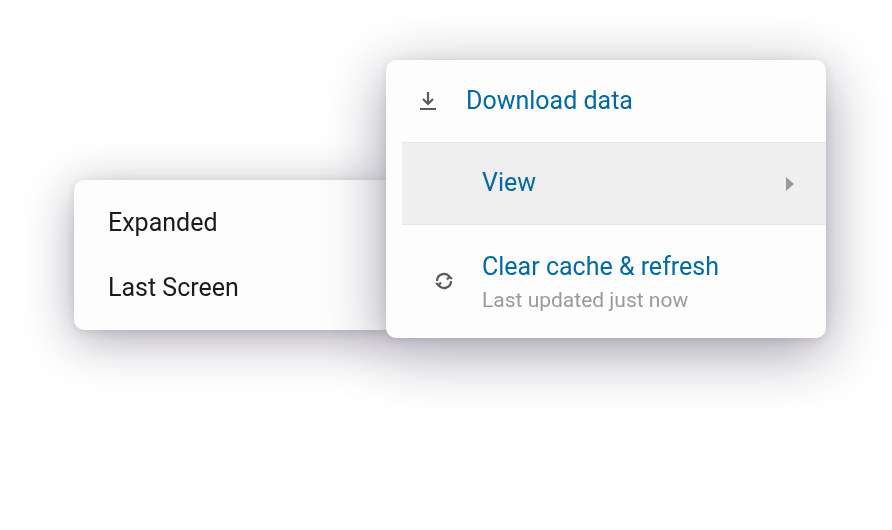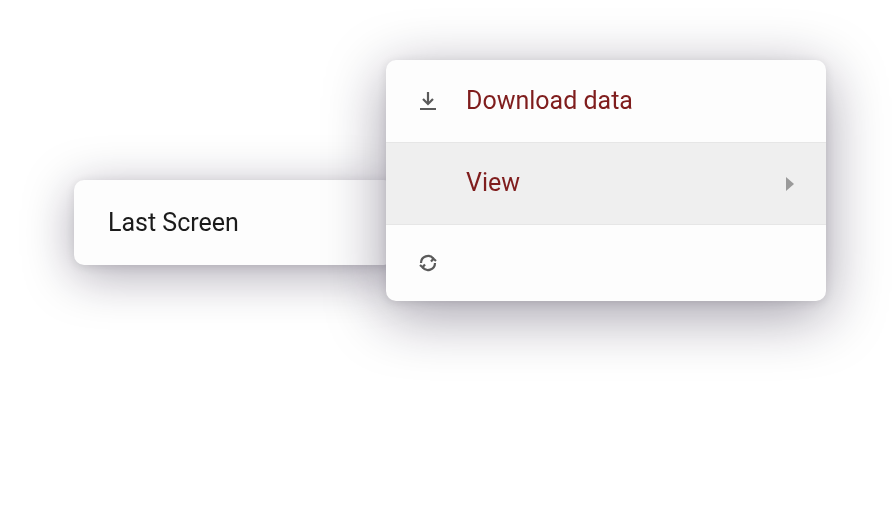--- a/index.html
+++ b/index.html
@@ -39,38 +39,38 @@
       overflow: hidden;
     }
     .row {
       display: flex;
       align-items: center;
       padding: 0 30px;
       min-height: 82px;
       cursor: pointer;
       position: relative;
     }
-    .row + .row { border-top: 1px solid #e6e6e6; }
+    .row + .row { border-top: 1px solid #e6e6e6; margin-left: 16px; }
     .row.highlight { background: #efefef; }
     .row .icon-slot {
       width: 50px;
       display: flex;
       align-items: center;
       justify-content: flex-start;
       color: #5a5a5a;
       flex-shrink: 0;
     }
     .row .text-slot {
       display: flex;
       flex-direction: column;
       justify-content: center;
     }
     .row .label {
       font-size: 25px;
-      color: #7f1d1d;
+      color: #0369a1;
       line-height: 1.3;
     }
     .row .subtitle {
       font-size: 21px;
       color: #9a9a9a;
       margin-top: 4px;
     }
     .row .arrow-slot {
       margin-left: auto;
       display: flex;
@@ -78,20 +78,23 @@
       color: #9a9a9a;
     }
     .row.tall { padding-top: 26px; padding-bottom: 26px; min-height: auto; }
 
     svg { display: block; }
   </style>
 </head>
 <body>
 
 <div class="submenu">
+  <div class="submenu-item">
+    <span>Expanded</span>
+  </div>
   <div class="submenu-item">
     <span>Last Screen</span>
   </div>
 </div>
 
 <div class="mainmenu">
 
   <div class="row">
     <span class="icon-slot">
       <svg width="24" height="24" viewBox="0 0 24 24" fill="none" stroke="currentColor" stroke-width="2.2" stroke-linecap="butt" stroke-linejoin="miter">
@@ -119,15 +122,19 @@
 
   <div class="row tall">
     <span class="icon-slot">
       <svg width="24" height="24" viewBox="0 0 24 24" fill="none" stroke="currentColor" stroke-width="2.2" stroke-linecap="butt">
         <path d="M19 12a7 7 0 0 1 -12.5 4.3"></path>
         <polyline points="4 14 6.5 16.3 9 13.5" fill="none"></polyline>
         <path d="M5 12a7 7 0 0 1 12.5 -4.3"></path>
         <polyline points="20 10 17.5 7.7 15 10.5" fill="none"></polyline>
       </svg>
     </span>
+    <span class="text-slot">
+      <span class="label">Clear cache &amp; refresh</span>
+      <span class="subtitle">Last updated just now</span>
+    </span>
   </div>
 
 </div>
 
 </body></html>

